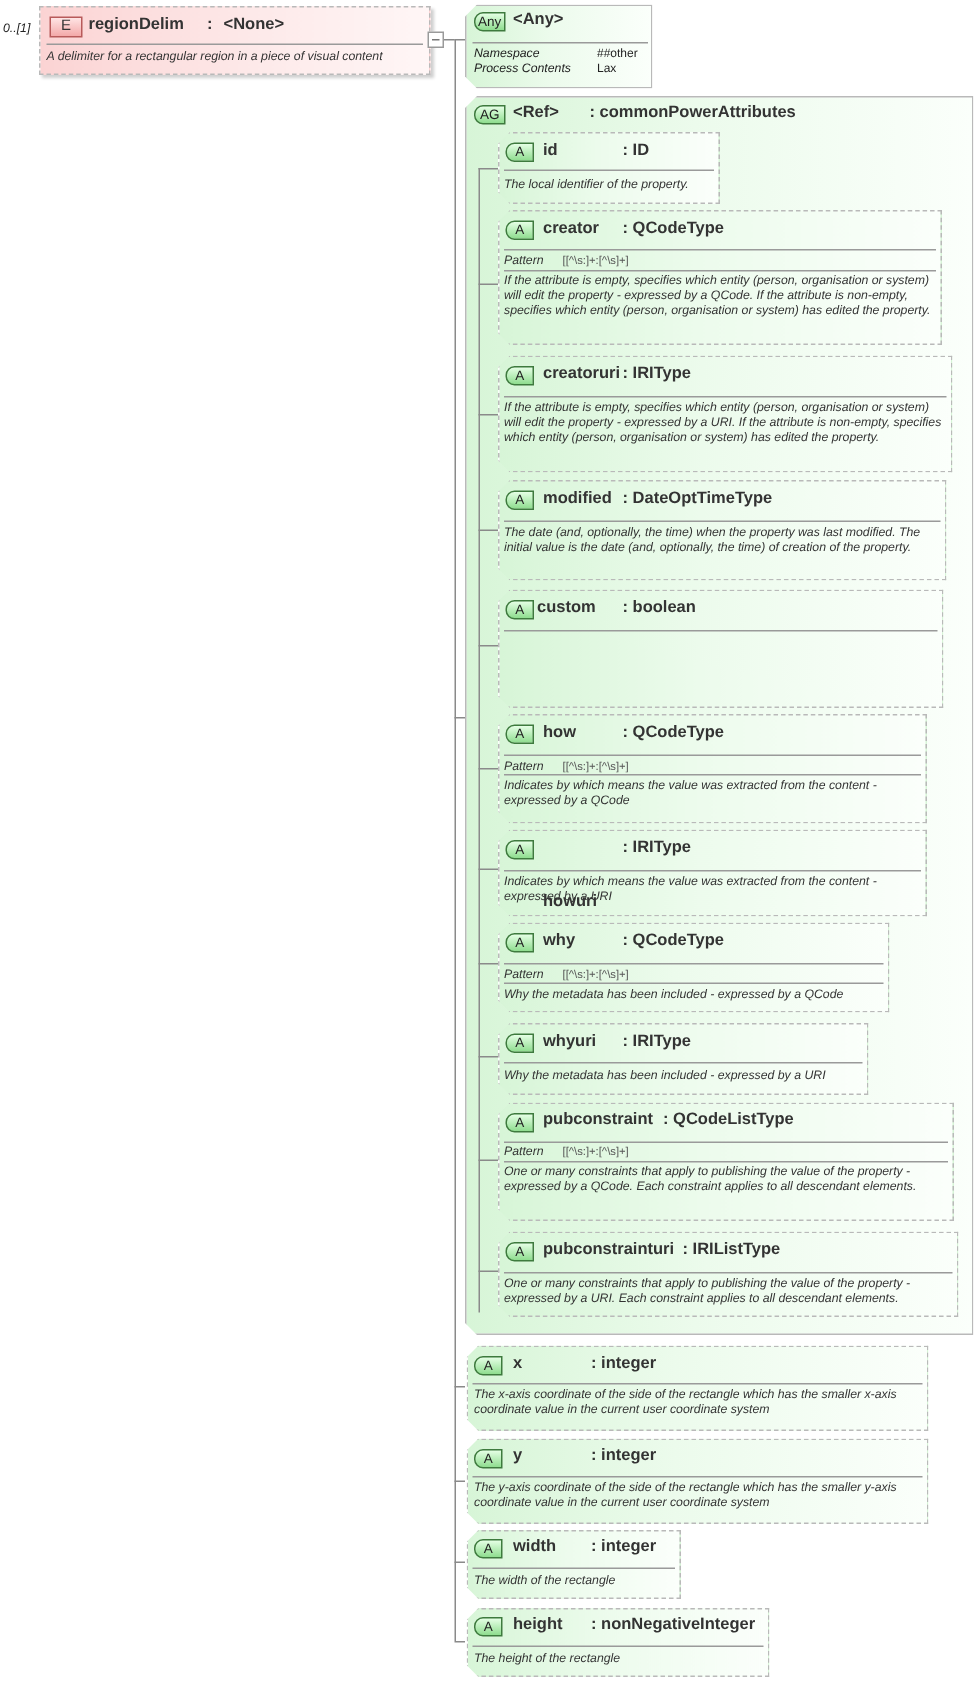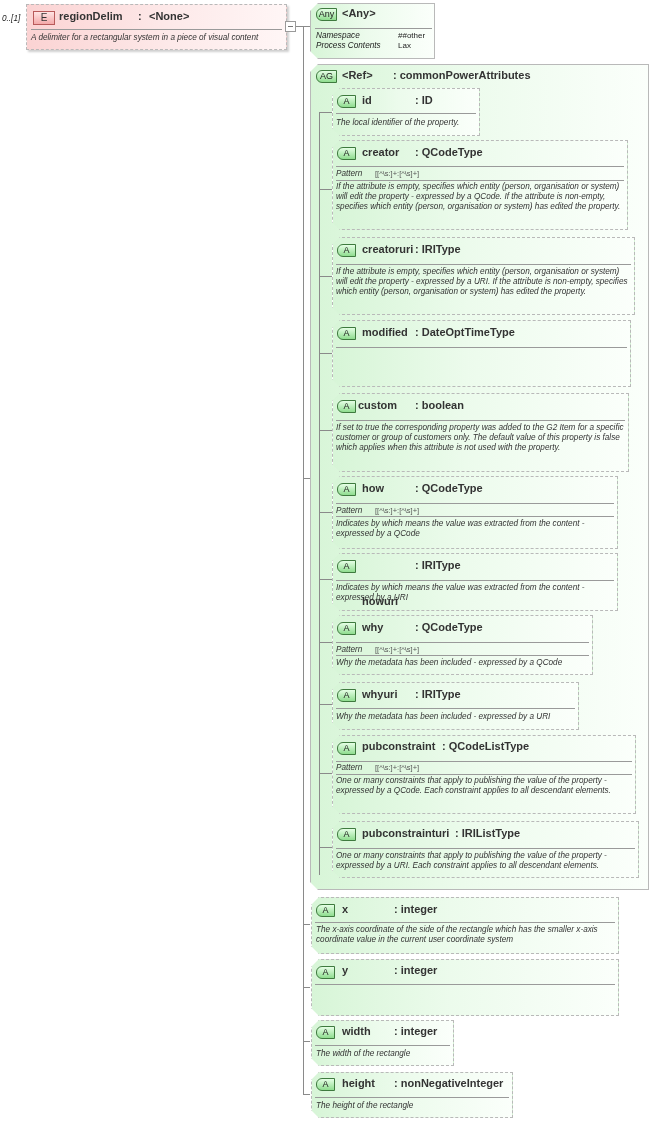--- a/index.html
+++ b/index.html
@@ -37,21 +37,21 @@
 </head>
 <body>
 
 <div class="small" style="left:2px;top:14px;">0..[1]</div>
 <div class="elem-box" style="left:26px;top:4px;width:259px;height:44px;">
   <div class="elem-badge" style="left:6px;top:6px;">E</div>
   <div class="title" style="left:32px;top:5px;">regionDelim</div>
   <div class="title" style="left:111px;top:5px;">:</div>
   <div class="title" style="left:122px;top:5px;">&lt;None&gt;</div>
   <div class="gsep" style="left:4px;right:4px;top:24px;"></div>
-  <div class="desc" style="left:4px;top:28px;white-space:nowrap;">A delimiter for a rectangular system in a piece of visual content</div>
+  <div class="desc" style="left:4px;top:28px;white-space:nowrap;">A delimiter for a rectangular region in a piece of visual content</div>
 </div>
 <div class="minus" style="left:285px;top:21px;"></div>
 
 <div class="line" style="left:296px;top:26px;width:7px;height:1px;"></div>
 <div class="line" style="left:303px;top:26px;width:1px;height:1068px;"></div>
 <div class="line" style="left:303px;top:26px;width:7px;height:1px;"></div>
 <div class="line" style="left:303px;top:478px;width:7px;height:1px;"></div>
 <div class="line" style="left:303px;top:924px;width:7px;height:1px;"></div>
 <div class="line" style="left:303px;top:987px;width:7px;height:1px;"></div>
 <div class="line" style="left:303px;top:1041px;width:7px;height:1px;"></div>
@@ -104,29 +104,29 @@
   <div class="gsep" style="left:3px;right:3px;top:26px;"></div>
   <div class="desc" style="left:3px;top:29px;width:295px;">If the attribute is empty, specifies which entity (person, organisation or system) will edit the property - expressed by a URI. If the attribute is non-empty, specifies which entity (person, organisation or system) has edited the property.</div>
 </div>
 
 <div class="line" style="left:319px;top:353px;width:13px;height:1px;"></div>
 <div class="gbox cut" style="left:332px;top:320px;width:297px;height:65px;">
   <div class="a-badge" style="left:4px;top:6px;">A</div>
   <div class="title" style="left:29px;top:5px;">modified</div>
   <div class="title" style="left:82px;top:5px;">: DateOptTimeType</div>
   <div class="gsep" style="left:3px;right:3px;top:26px;"></div>
+  <div class="desc" style="left:3px;top:29px;width:292px;">The date (and, optionally, the time) when the property was last modified. The initial value is the date (and, optionally, the time) of creation of the property.</div>
 </div>
 
 <div class="line" style="left:319px;top:430px;width:13px;height:1px;"></div>
 <div class="gbox cut" style="left:332px;top:393px;width:295px;height:77px;">
   <div class="a-badge" style="left:4px;top:6px;">A</div>
   <div class="title" style="left:25px;top:5px;">custom</div>
   <div class="title" style="left:82px;top:5px;">: boolean</div>
   <div class="gsep" style="left:3px;right:3px;top:26px;"></div>
-  <div class="desc" style="left:3px;top:29px;width:290px;">If set to true the corresponding property was added to the G2 Item for a specific customer or group of customers only. The default value of this property is false which applies when this attribute is not used with the property.</div>
 </div>
 
 <div class="line" style="left:319px;top:512px;width:13px;height:1px;"></div>
 <div class="gbox cut" style="left:332px;top:476px;width:284px;height:71px;">
   <div class="a-badge" style="left:4px;top:6px;">A</div>
   <div class="title" style="left:29px;top:5px;">how</div>
   <div class="title" style="left:82px;top:5px;">: QCodeType</div>
   <div class="gsep" style="left:3px;right:3px;top:26px;"></div>
   <div class="pat-l" style="left:3px;top:29px;">Pattern</div>
   <div class="pat-v" style="left:42px;top:29px;">[[^\s:]+:[^\s]+]</div>
@@ -191,20 +191,21 @@
   <div class="title" style="left:82px;top:5px;">: integer</div>
   <div class="gsep" style="left:3px;right:3px;top:24px;"></div>
   <div class="desc" style="left:4px;top:27px;width:300px;">The x-axis coordinate of the side of the rectangle which has the smaller x-axis coordinate value in the current user coordinate system</div>
 </div>
 
 <div class="gbox cut" style="left:311px;top:959px;width:306px;height:55px;">
   <div class="a-badge" style="left:4px;top:6px;">A</div>
   <div class="title" style="left:30px;top:4px;">y</div>
   <div class="title" style="left:82px;top:4px;">: integer</div>
   <div class="gsep" style="left:3px;right:3px;top:24px;"></div>
+  <div class="desc" style="left:4px;top:27px;width:300px;">The y-axis coordinate of the side of the rectangle which has the smaller y-axis coordinate value in the current user coordinate system</div>
 </div>
 
 <div class="gbox cut" style="left:311px;top:1020px;width:141px;height:44px;">
   <div class="a-badge" style="left:4px;top:5px;">A</div>
   <div class="title" style="left:30px;top:4px;">width</div>
   <div class="title" style="left:82px;top:4px;">: integer</div>
   <div class="gsep" style="left:3px;right:3px;top:24px;"></div>
   <div class="desc" style="left:4px;top:28px;white-space:nowrap;">The width of the rectangle</div>
 </div>
 

